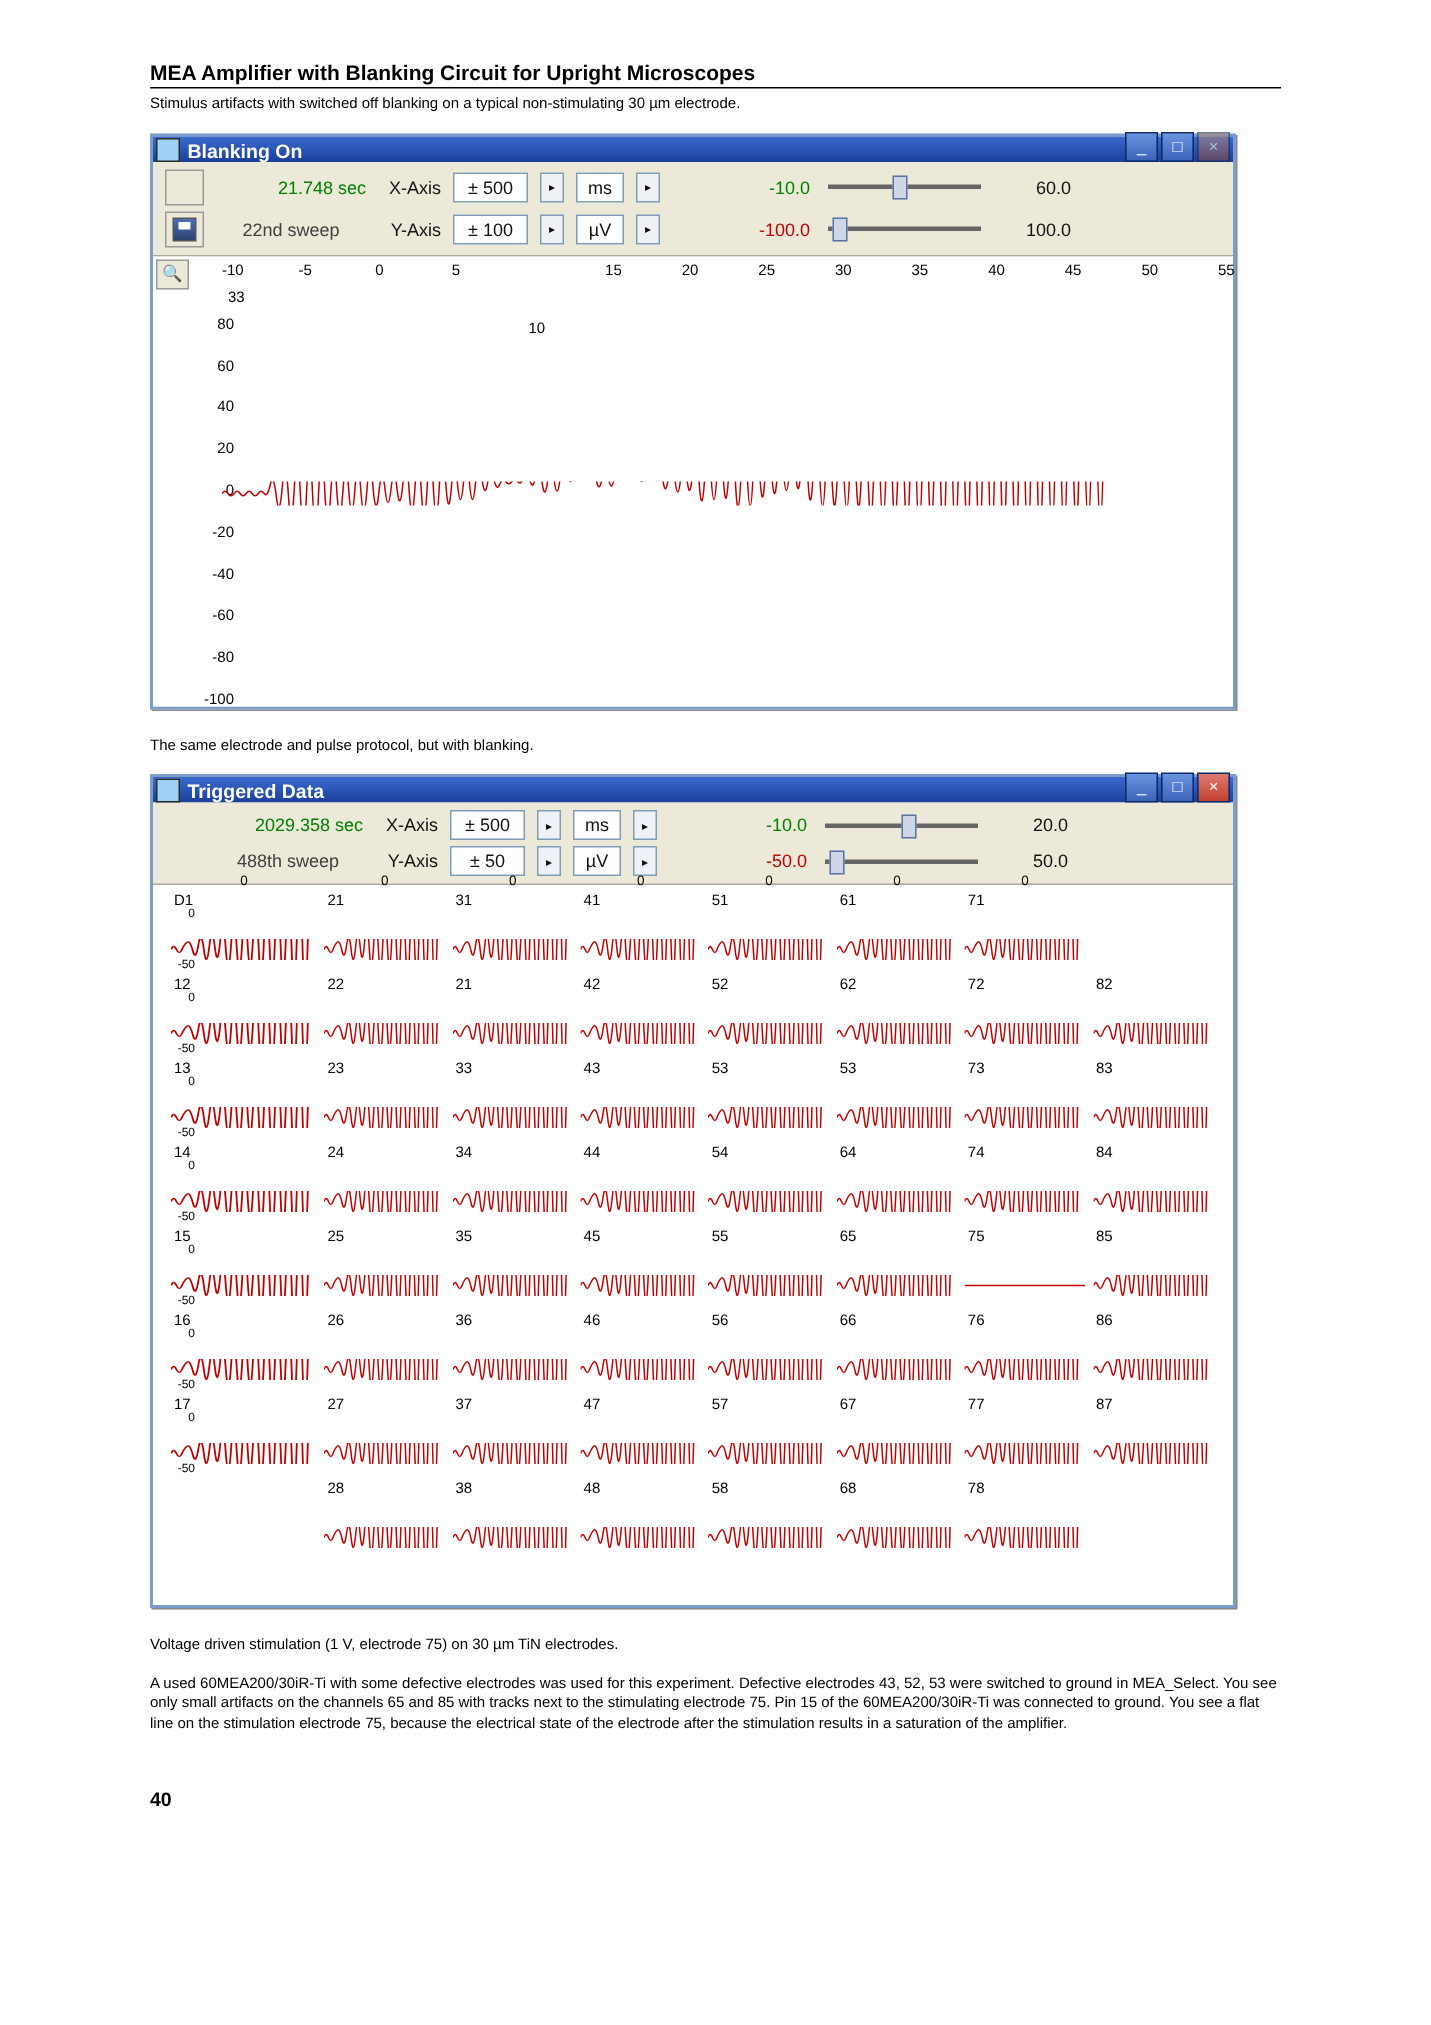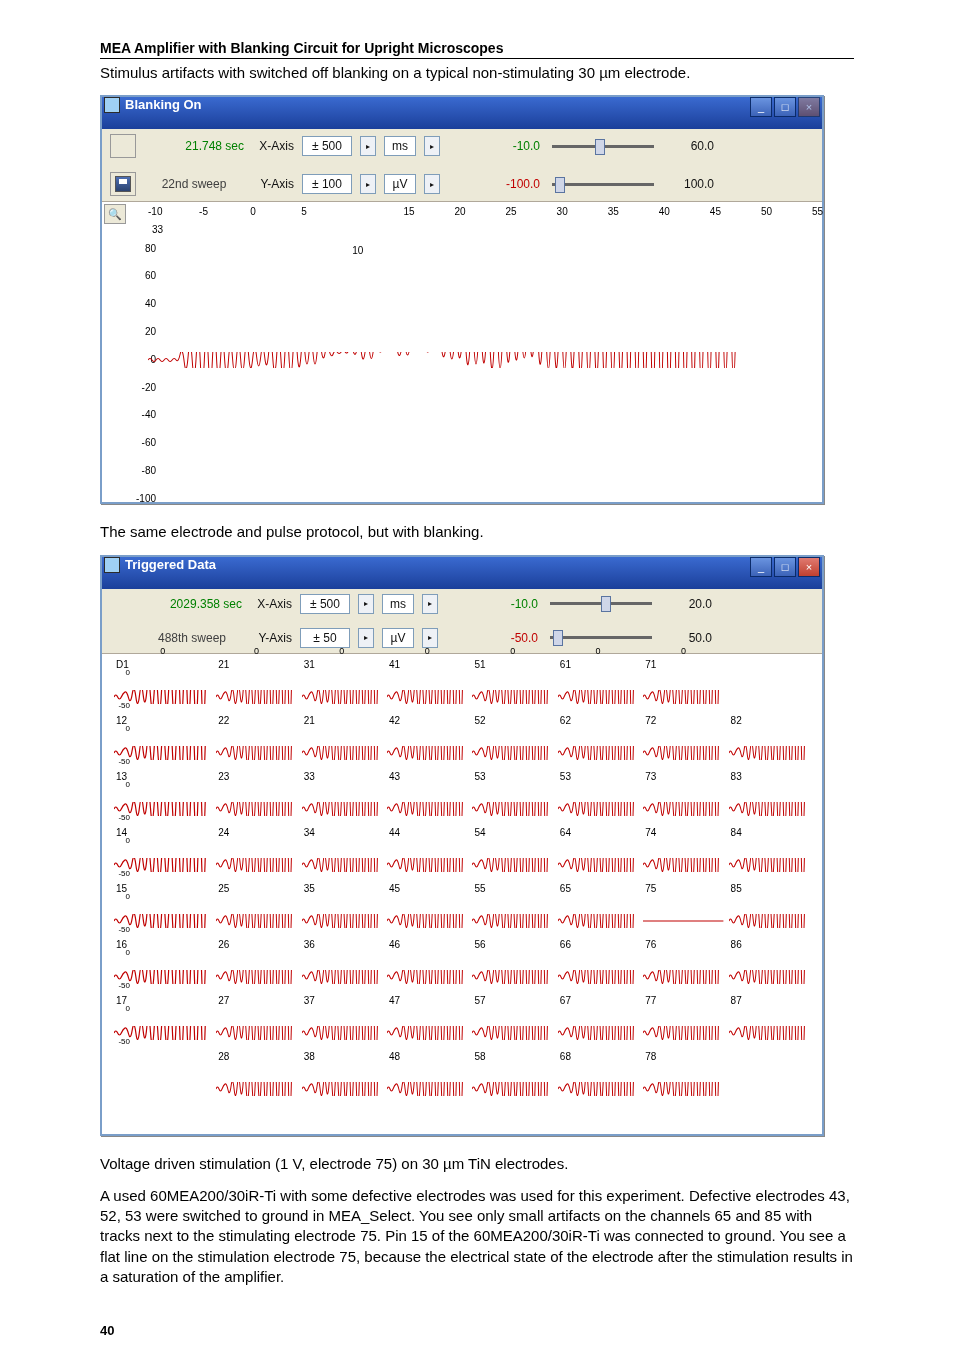--- a/index.html
+++ b/index.html
@@ -1,27 +1,27 @@
 <!DOCTYPE html>
 <html><head>
 <meta charset="utf-8">
 <style>
   body{margin:0;background:#fff;font-family:Verdana,Arial,sans-serif;font-size:13px;color:#000}
   .page{width:954px;margin:0 auto;padding:40px 100px 40px 100px;box-sizing:border-box}
   .title{font-weight:bold;font-size:14px;margin-bottom:2px}
   .rule{border-top:1px solid #000;margin-bottom:4px}
-  .para{font-size:15px;line-height:1.35;margin:4px 0 12px}
+  .para{font-size:10px;line-height:1.35;margin:4px 0 12px}
   .window{border:2px solid #7a9ec9;background:#ece9d8;margin:10px 0 18px;width:720px;box-shadow:1px 1px 0 #888}
-  .titlebar{height:32px;background:linear-gradient(#3a6ad0,#1b3f9a);display:flex;align-items:flex-start;padding:0 2px}
+  .titlebar{height:17px;background:linear-gradient(#3a6ad0,#1b3f9a);display:flex;align-items:flex-end;padding:0 2px}
   .ticon{width:14px;height:14px;background:#9fd0f5;border:1px solid #2b2b2b;margin-right:5px}
   .ttext{color:#fff;font-weight:bold;font-size:13px;flex:1}
   .wbtn{width:20px;height:18px;background:linear-gradient(#6a94e0,#3c63b8);border:1px solid #0b2b6a;margin-left:2px;color:#fff;font-size:11px;display:flex;align-items:center;justify-content:center}
   .wbtn.x{background:linear-gradient(#e07a70,#c04030)}
   .wbtn.d{filter:grayscale(60%);opacity:.6}
-  .toolbar{background:#ece9d8;padding:5px 8px;border-bottom:1px solid #b0a89a;display:flex;flex-direction:column;gap:14px}
+  .toolbar{background:#ece9d8;padding:5px 8px;border-bottom:1px solid #b0a89a;display:flex;flex-direction:column;gap:4px}
   .trow{display:flex;align-items:center;gap:8px;font-size:12px;color:#111}
   .tbtn{width:24px;height:22px;background:#ece9d8;border:1px solid #999;display:flex;align-items:center;justify-content:center}
   .sec{color:#008000;width:100px;text-align:right}
   .swp{color:#404040;width:100px;text-align:center}
   .lbl{width:42px;text-align:right}
   .ibox{width:48px;height:18px;border:1px solid #7f9db9;background:#fff;font-size:12px;display:flex;align-items:center;justify-content:center}
   .spin{width:14px;height:18px;border:1px solid #7f9db9;background:#eef1f6;font-size:8px;display:flex;align-items:center;justify-content:center}
   .slider{flex:0 0 110px;height:18px;display:flex;align-items:center}
   .strack{height:3px;background:#666;flex:1;margin:0 4px;position:relative}
   .sthumb{position:absolute;top:-6px;width:8px;height:14px;background:#cfd6e8;border:1px solid #5a74a0}

